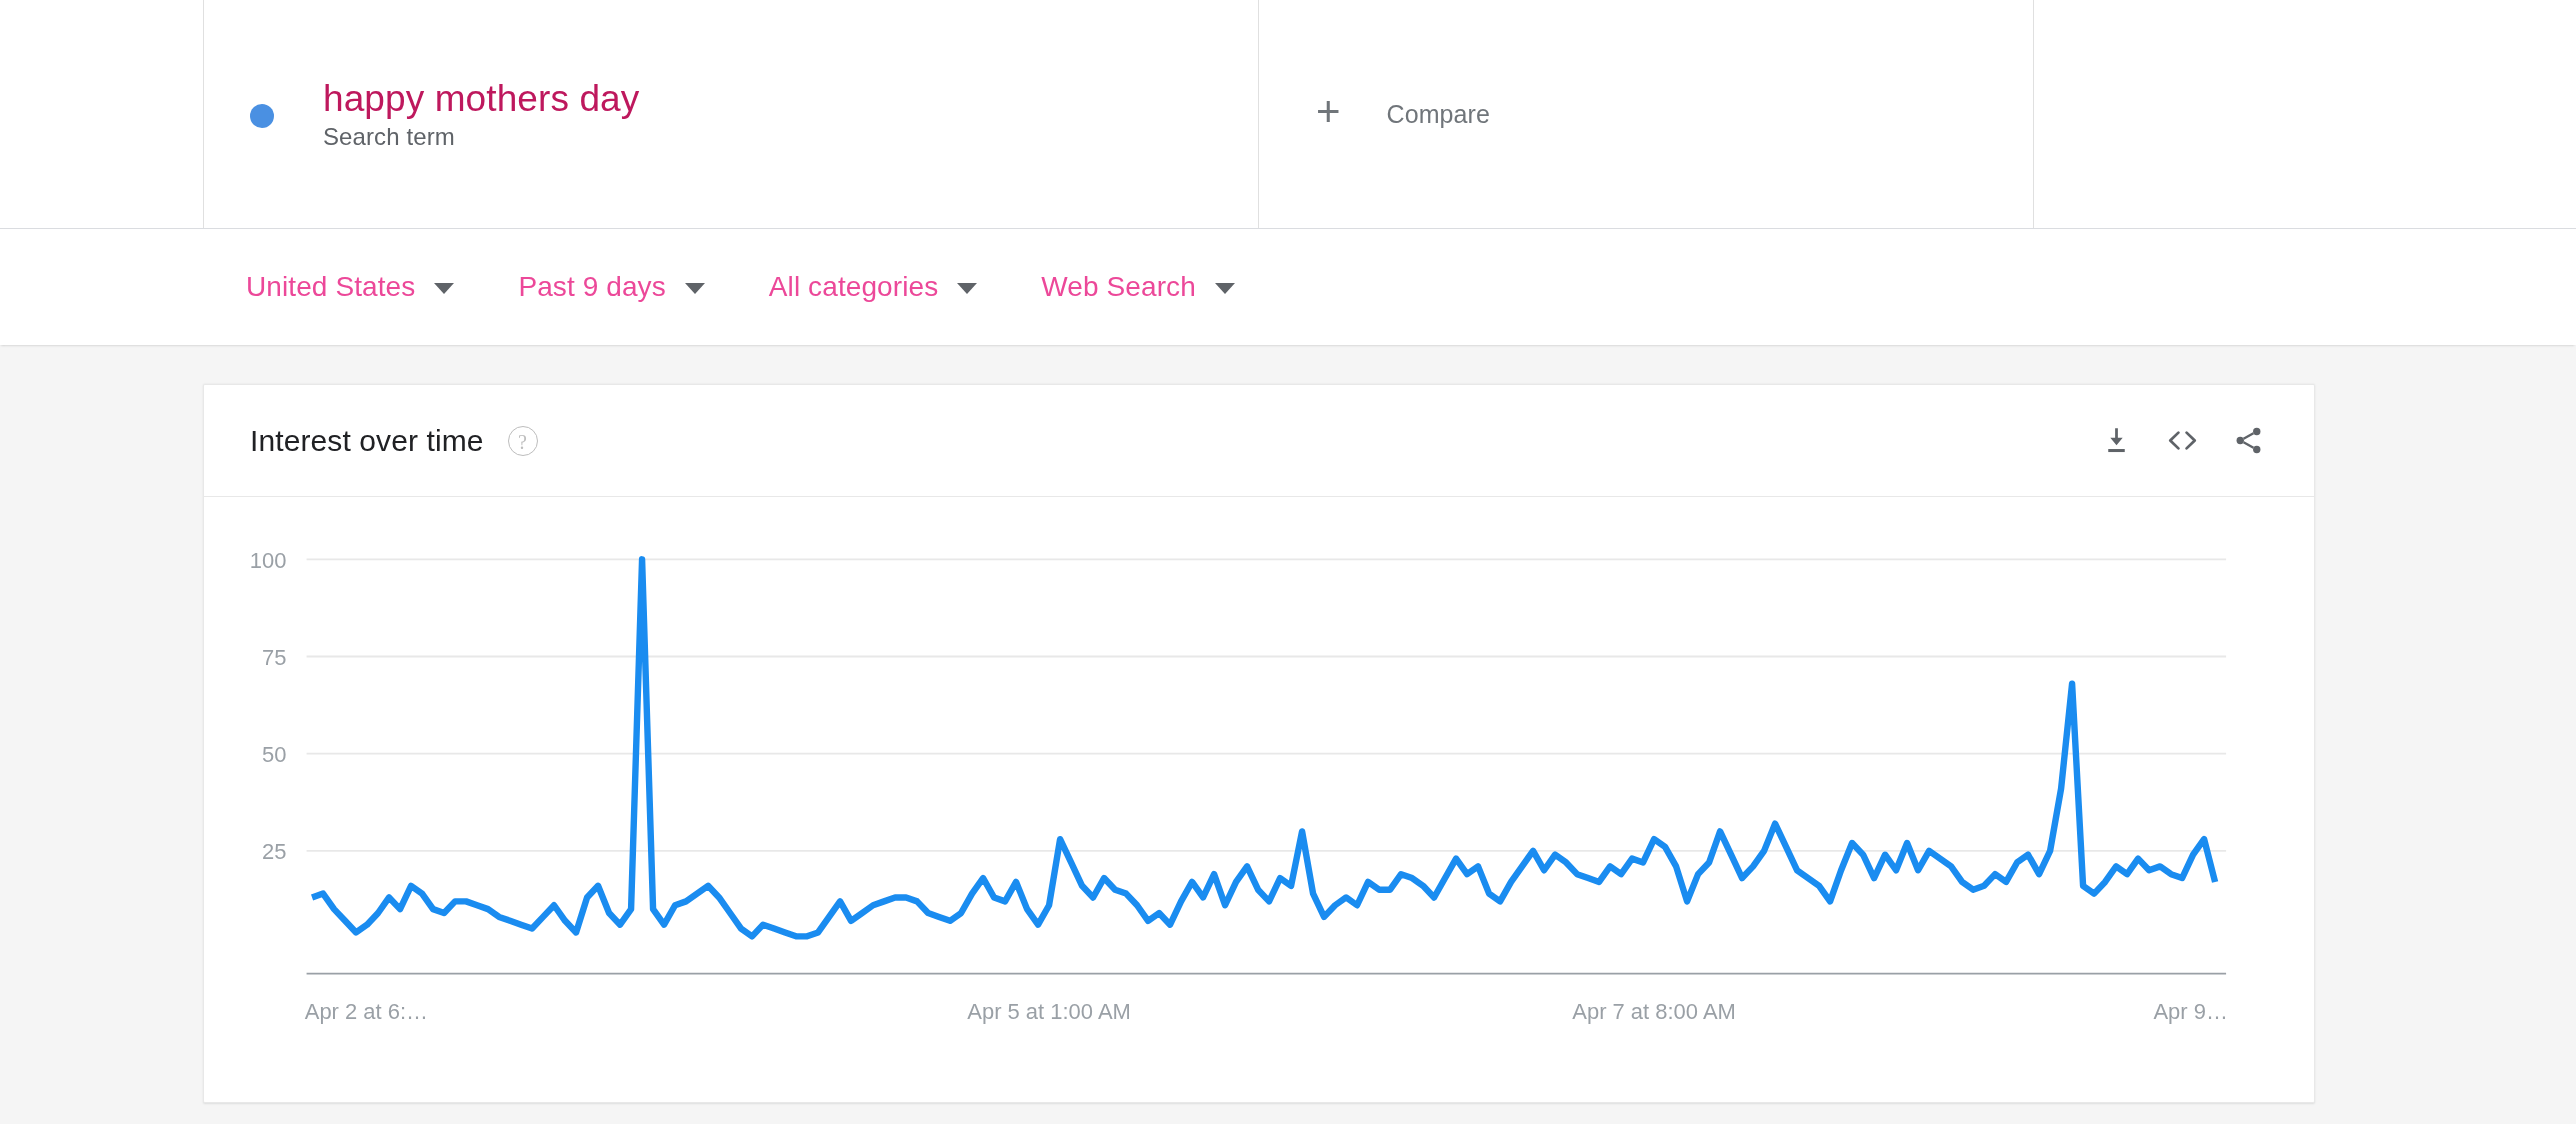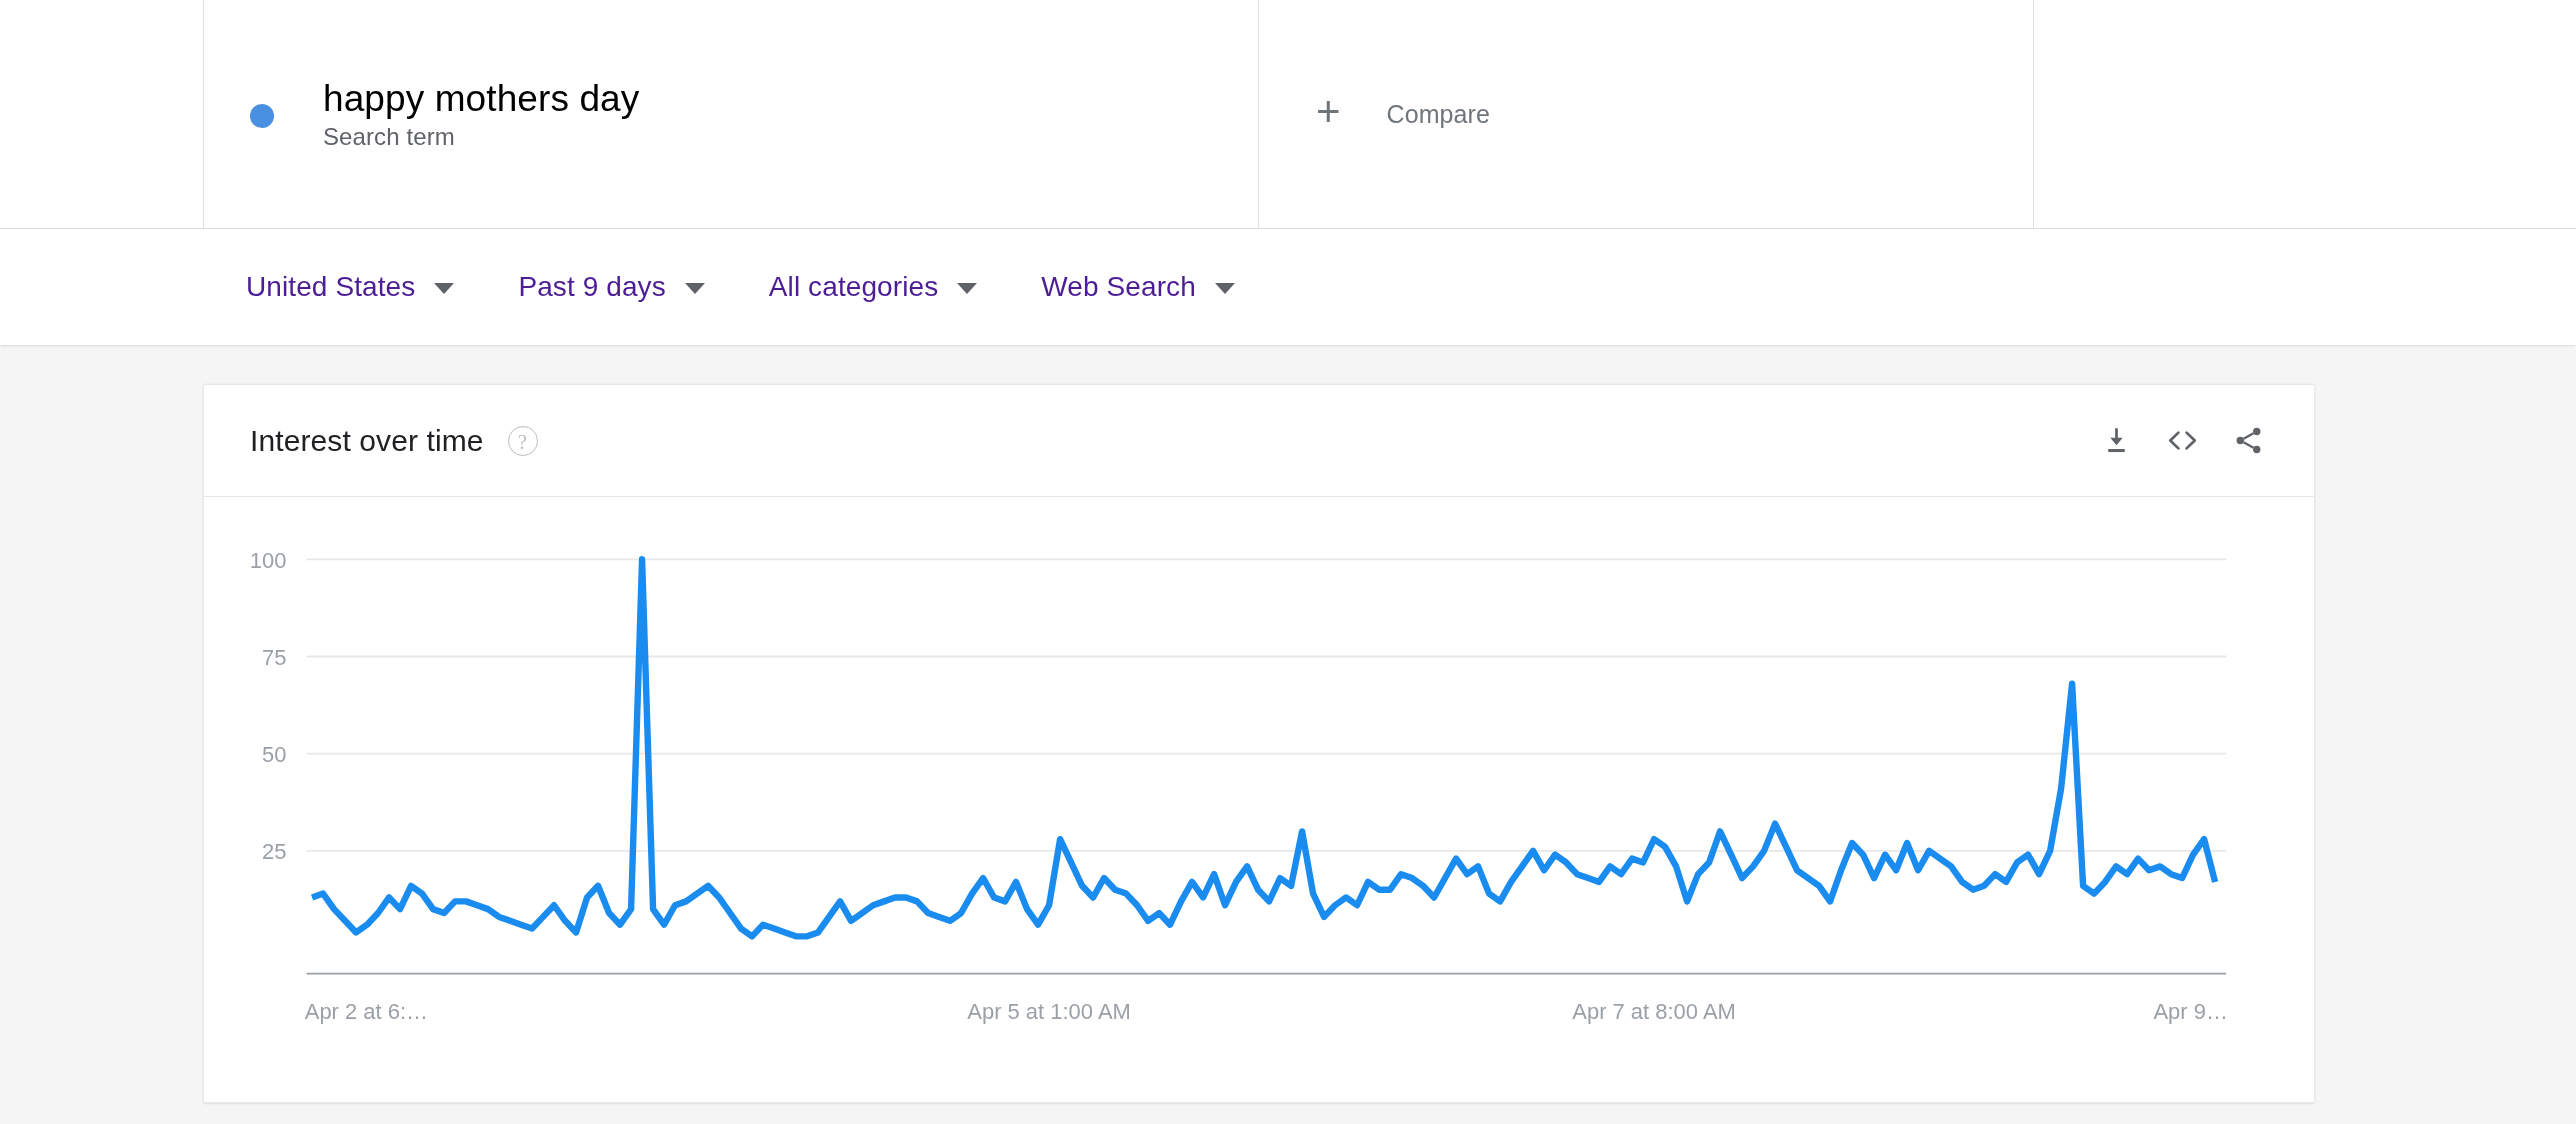--- a/index.html
+++ b/index.html
@@ -47,21 +47,21 @@
     margin-right: 49px;
     margin-top: 3.7px;
   }
   .term-texts {
     display: flex;
     flex-direction: column;
     justify-content: center;
   }
   .term-title {
     font-size: 37px;
-    color: #000000;
+    color: #be185d;
     line-height: 1.2;
     letter-spacing: 0.1px;
   }
   .term-sub {
     font-size: 24px;
     color: #5f6368;
     margin-top: 2px;
     letter-spacing: 0.1px;
   }
   .compare-cell {
@@ -105,21 +105,21 @@
     z-index: 5;
   }
   .filter-item {
     display: flex;
     align-items: center;
     margin-right: 64px;
     cursor: pointer;
   }
   .filter-label {
     font-size: 28px;
-    color: #4c1d95;
+    color: #ec4899;
     letter-spacing: 0.1px;
   }
   .caret {
     width: 0;
     height: 0;
     border-left: 10px solid transparent;
     border-right: 10px solid transparent;
     border-top: 11px solid #5f6368;
     margin-left: 19px;
     margin-top: 3.7px;

